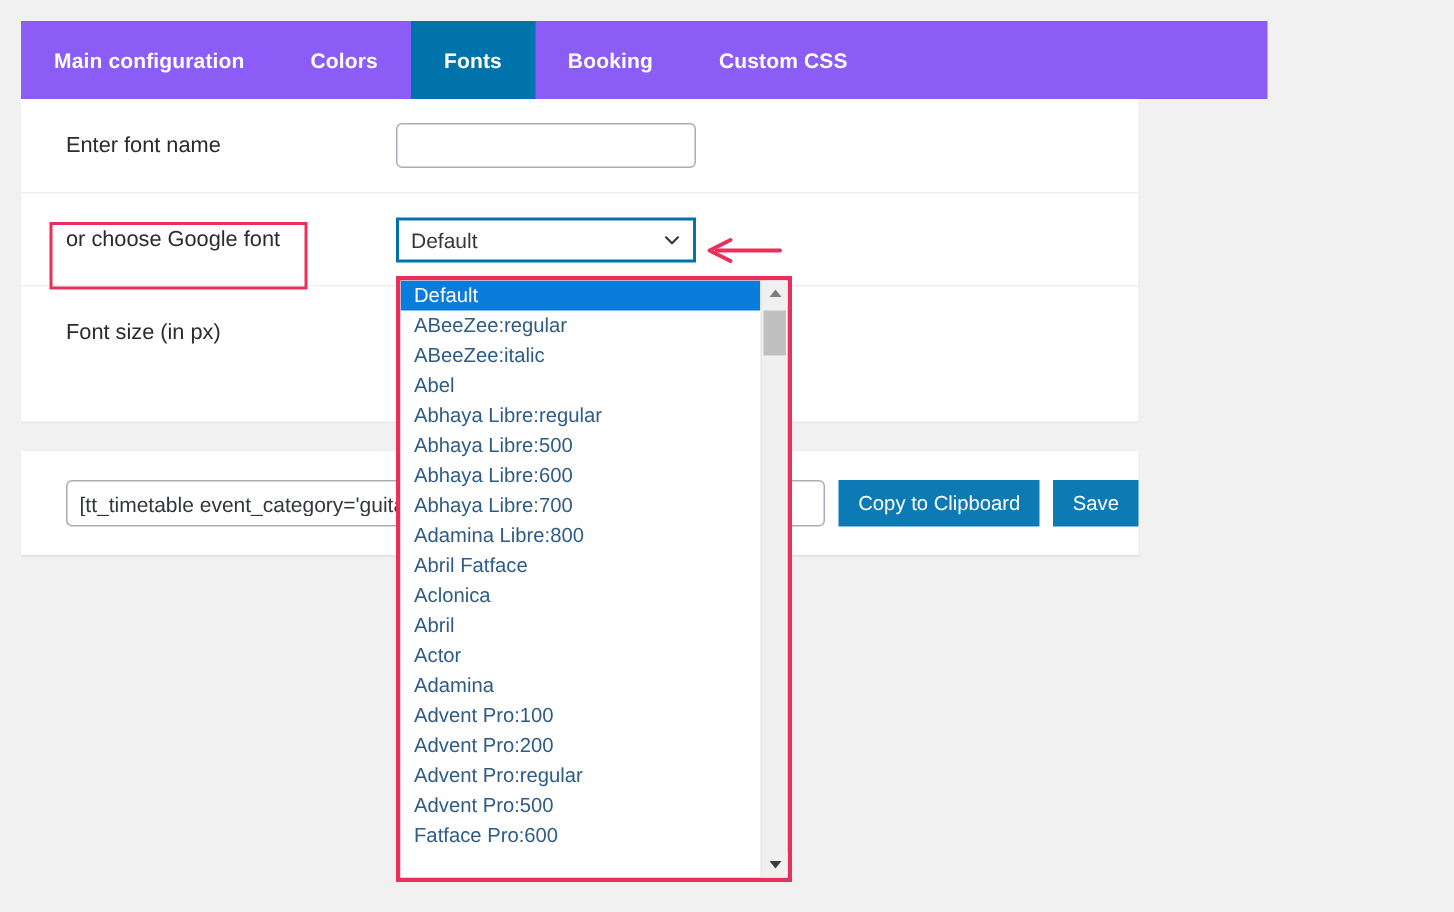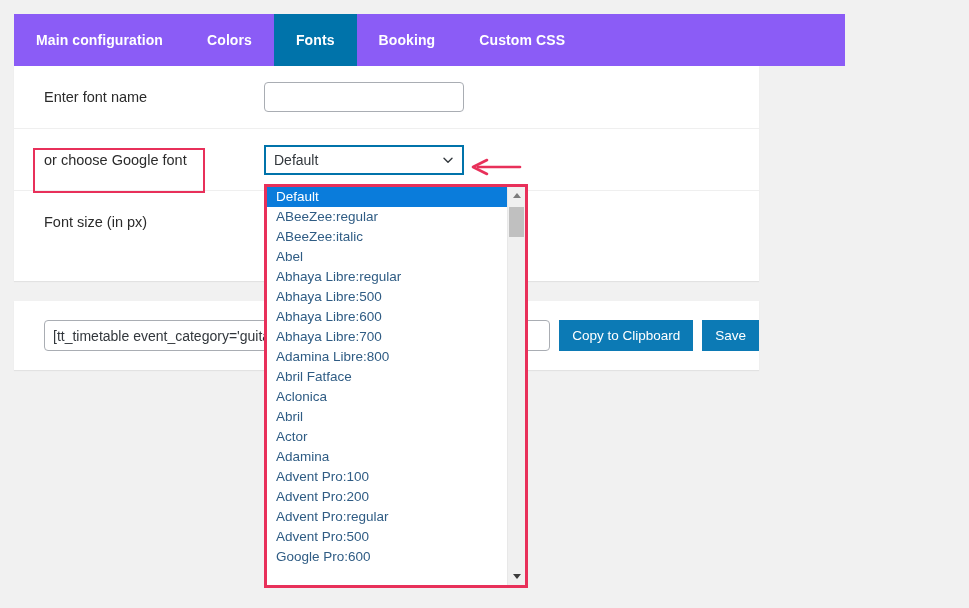--- a/index.html
+++ b/index.html
@@ -319,21 +319,21 @@
       <li>Adamina Libre:800</li>
       <li>Abril Fatface</li>
       <li>Aclonica</li>
       <li>Abril</li>
       <li>Actor</li>
       <li>Adamina</li>
       <li>Advent Pro:100</li>
       <li>Advent Pro:200</li>
       <li>Advent Pro:regular</li>
       <li>Advent Pro:500</li>
-      <li>Google Pro:600</li>
+      <li>Fatface Pro:600</li>
     </ul>
   <div id="dropdown-scrollbar">
     <div class="sb-btn up">
       <span class="sb-arrow up"></span>
     </div>
     <div id="dropdown-thumb"></div>
     <div class="sb-btn down">
       <span class="sb-arrow down"></span>
     </div>
   </div>

